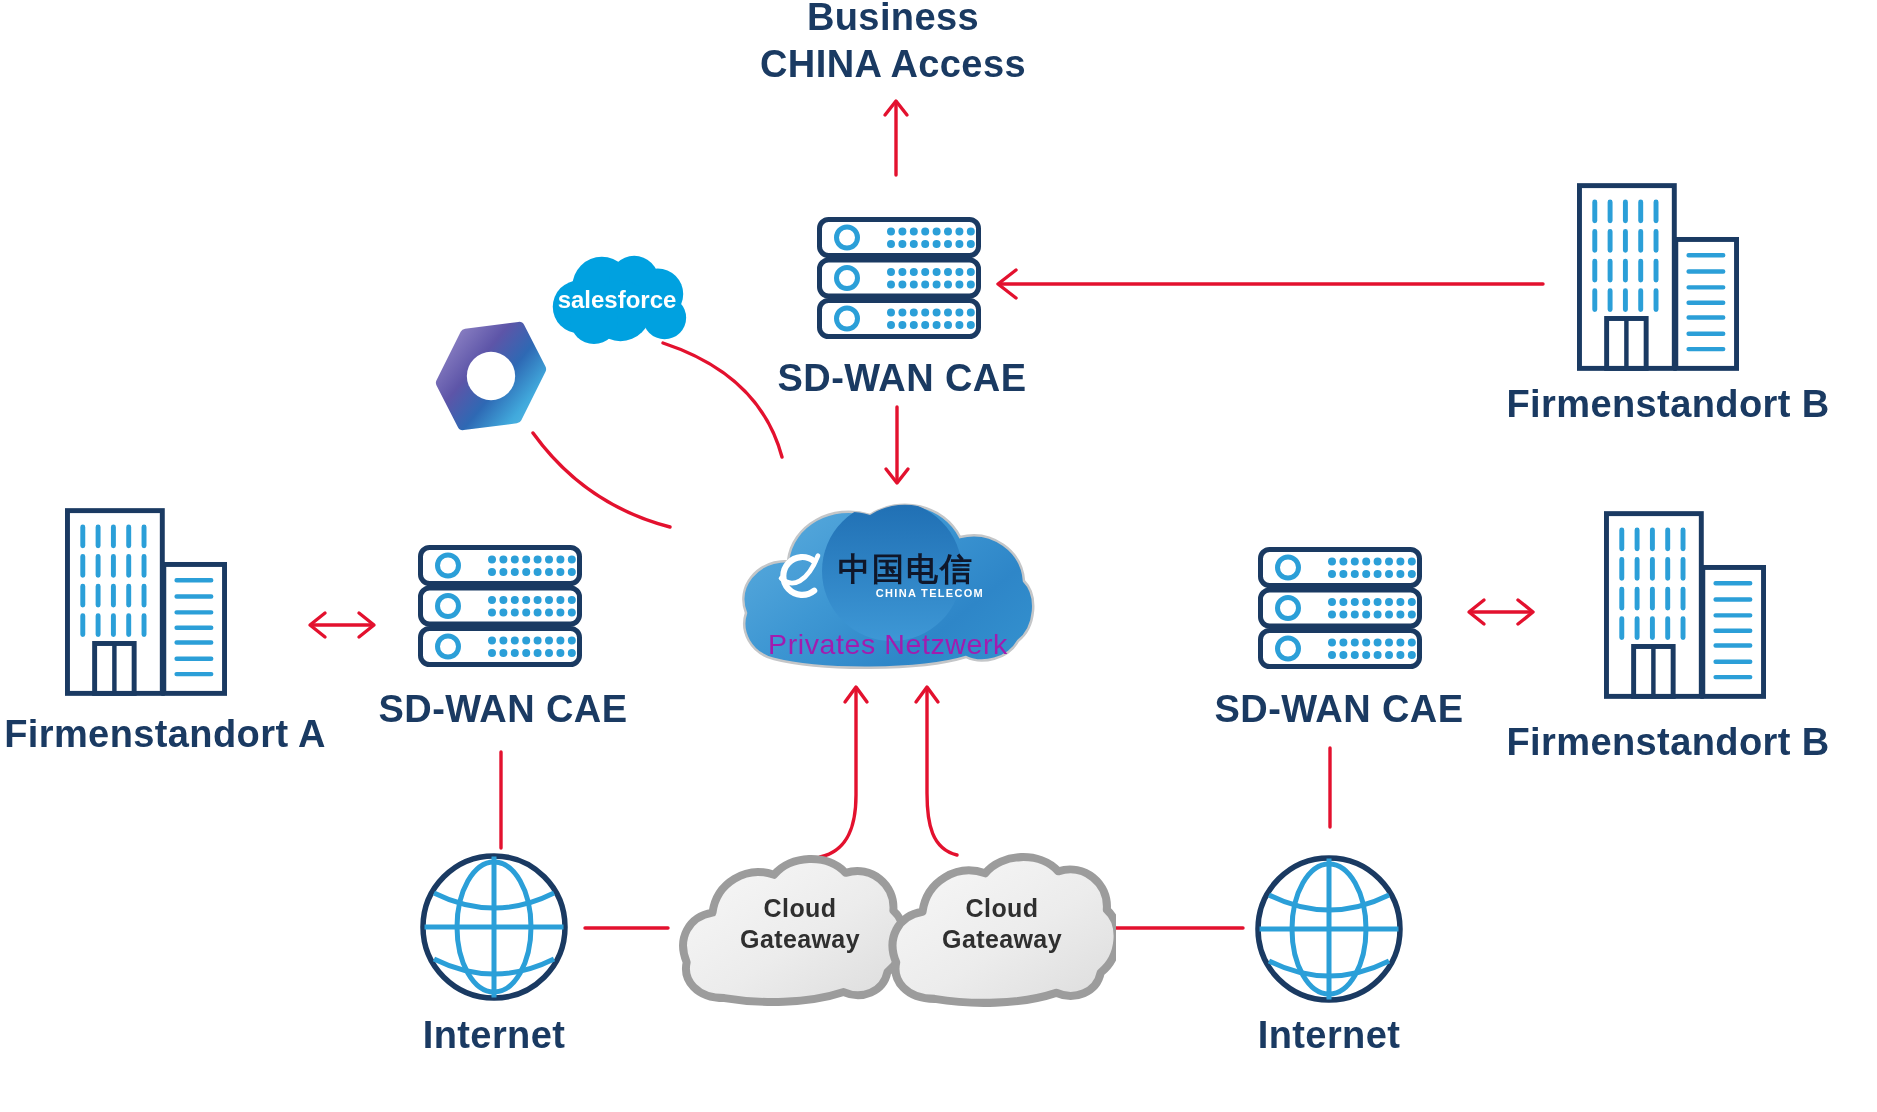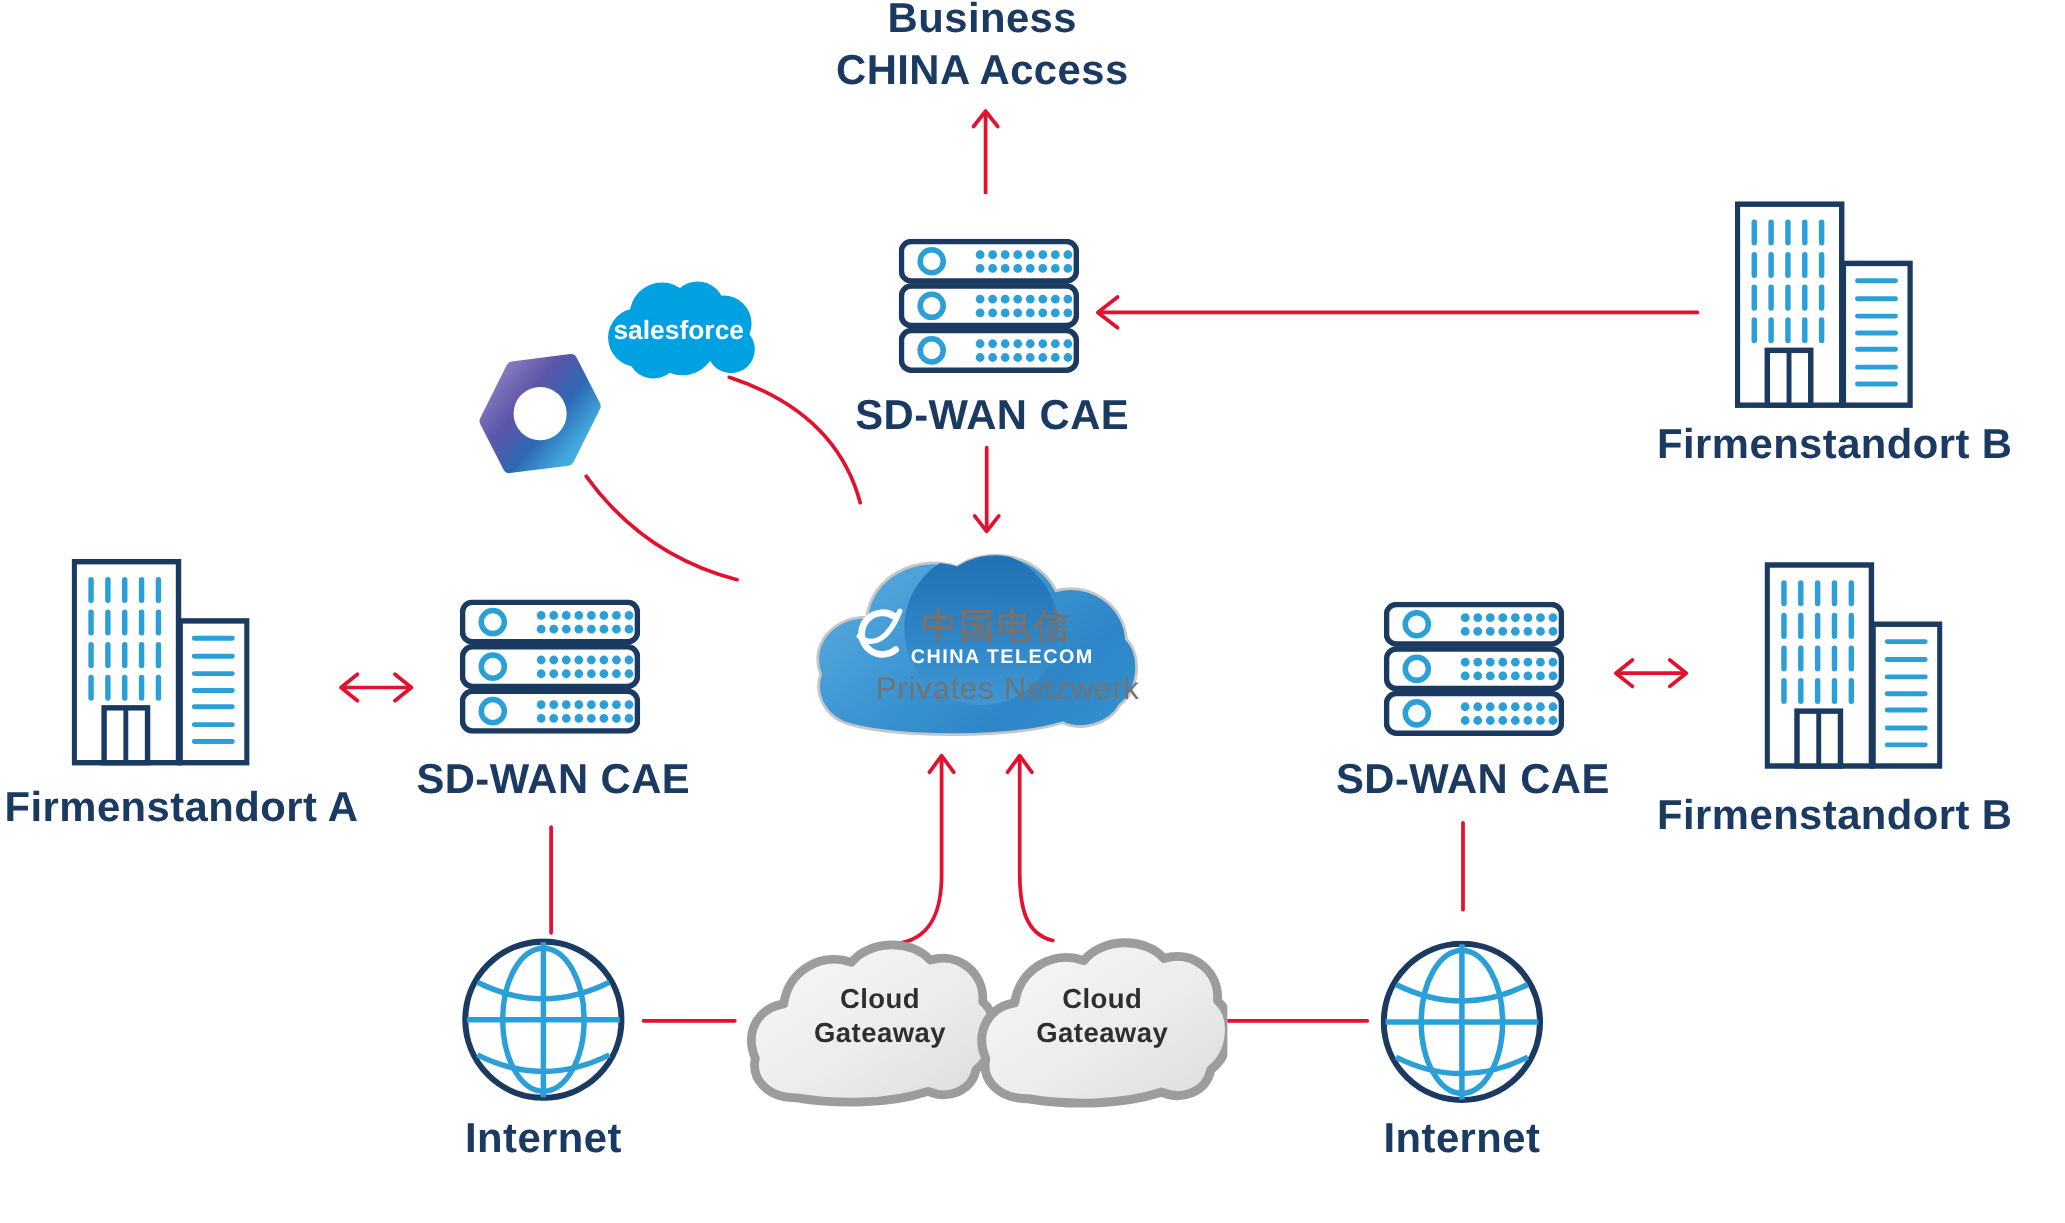--- a/index.html
+++ b/index.html
@@ -17,30 +17,30 @@
   .lbl{
     position:absolute;color:var(--navy);font-weight:600;font-size:38px;
     letter-spacing:.4px;text-align:center;white-space:nowrap;line-height:46px;
   }
   .title{line-height:47px;}
   .gwlbl{
     position:absolute;color:#2F2F2F;font-weight:700;font-size:25px;
     line-height:31px;text-align:center;letter-spacing:.4px;
   }
   .ct-cn{
-    position:absolute;color:#737373;font-weight:700;font-size:32px;letter-spacing:2px;
+    position:absolute;color:#0f172a;font-weight:700;font-size:32px;letter-spacing:2px;
     text-align:center;white-space:nowrap;
   }
   .ct-en{
-    position:absolute;color:#fff;font-weight:700;font-size:18px;letter-spacing:1.3px;
+    position:absolute;color:#fff;font-weight:700;font-size:11px;letter-spacing:1.3px;
     text-align:right;white-space:nowrap;
   }
   .ct-caption{
-    position:absolute;color:#737373;font-weight:500;font-size:28.5px;letter-spacing:.6px;
-    text-align:right;white-space:nowrap;
+    position:absolute;color:#a21caf;font-weight:500;font-size:28.5px;letter-spacing:.6px;
+    text-align:center;white-space:nowrap;margin-top:18px;
   }
   svg{display:block;}
 </style>
 </head>
 <body>
 
 <svg width="0" height="0" style="position:absolute" aria-hidden="true">
   <defs>
     <linearGradient id="greyGrad" x1="0" y1="0" x2="1" y2="1">
       <stop offset="0" stop-color="#f8f8f8"></stop>

